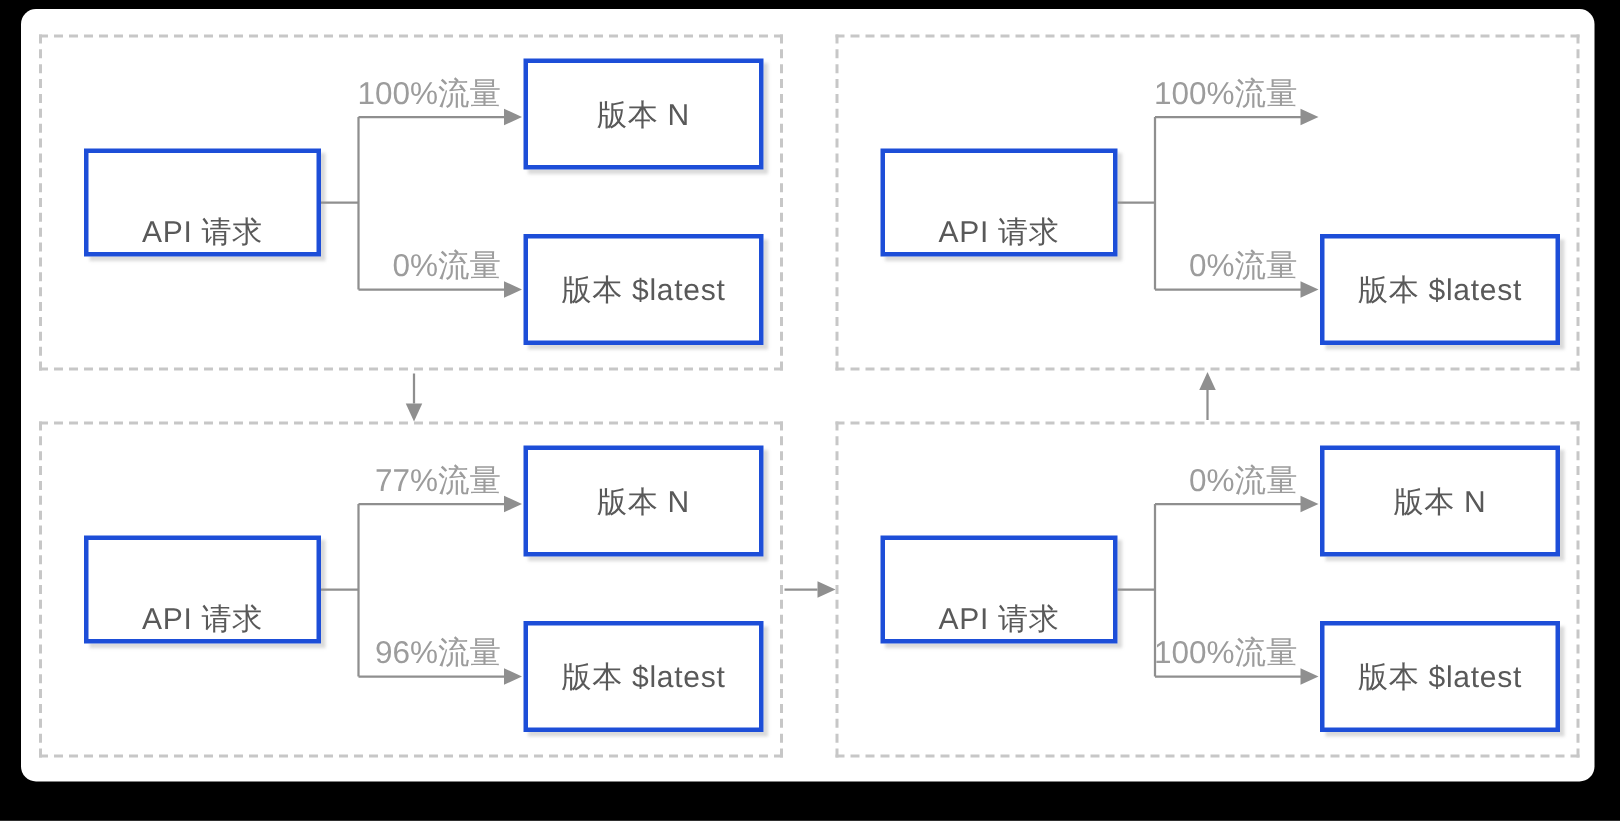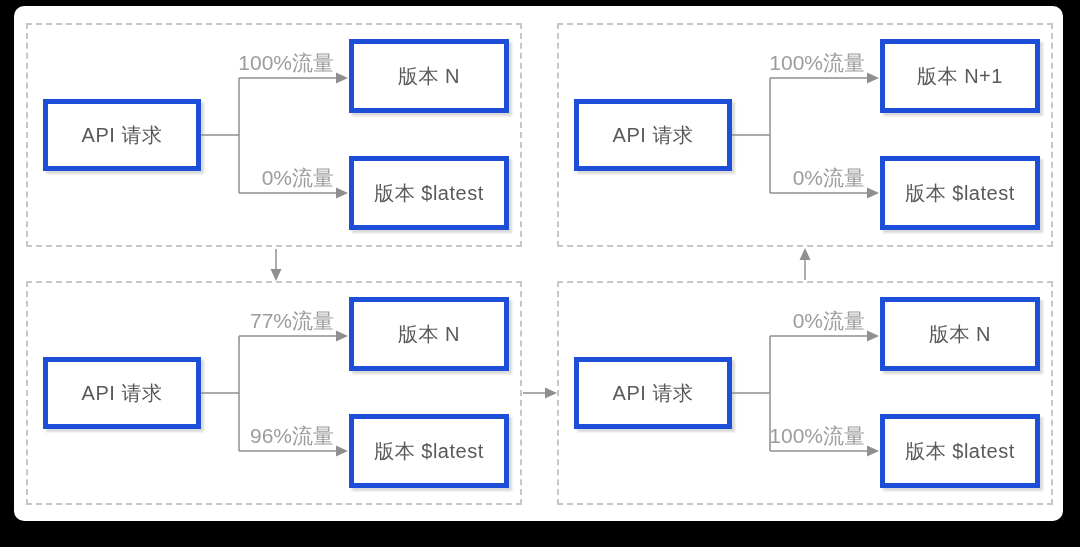--- a/index.html
+++ b/index.html
@@ -35,30 +35,30 @@
   .connectors {
     position: absolute;
     left: 0; top: 0;
     width: 494px; height: 222px;
     pointer-events: none;
   }
 
   .node {
     position: absolute;
     background: #ffffff;
-    border: 5px solid #1d4ed8;
+    border: 3px solid #1d4ed8;
     box-shadow: 3px 3px 2px rgba(150,150,150,0.35);
     display: flex;
     align-items: center;
     justify-content: center;
     color: #595959;
     font-size: 20px;
     letter-spacing: 0.5px;
   }
-  .api-node    { left: 15px;  top: 74px;  width: 158px; height: 72px; }
+  .api-node    { left: 28px;  top: 74px;  width: 158px; height: 72px; align-items: flex-end; }
   .target-node { left: 321px; width: 160px; height: 74px; }
   .v-top       { top: 14px;  }
   .v-bottom    { top: 131px; }
 
   .traffic-label {
     position: absolute;
     left: 205px;
     width: 101px;
     height: 20px;
     line-height: 20px;
@@ -106,23 +106,20 @@
     <svg class="connectors" viewBox="0 0 494 222">
       <path d="M173,110 H211 M211,53 V168 M211,53 H309 M211,168 H309" fill="none" stroke="#8f8f8f" stroke-width="1.5"></path>
       <path d="M320,53 L308,47.5 L308,58.5 Z" fill="#8f8f8f"></path>
       <path d="M320,168 L308,162.5 L308,173.5 Z" fill="#8f8f8f"></path>
     </svg>
     <div class="node api-node">
       <span>API 请求</span>
     </div>
     <div class="traffic-label t-top">100%流量</div>
     <div class="traffic-label t-bottom">0%流量</div>
-    <div class="node target-node v-top">
-      <span>版本 N+1</span>
-    </div>
     <div class="node target-node v-bottom">
       <span>版本 $latest</span>
     </div>
   </div>
 
   <div class="panel pos-bl">
     <svg class="connectors" viewBox="0 0 494 222">
       <path d="M173,110 H211 M211,53 V168 M211,53 H309 M211,168 H309" fill="none" stroke="#8f8f8f" stroke-width="1.5"></path>
       <path d="M320,53 L308,47.5 L308,58.5 Z" fill="#8f8f8f"></path>
       <path d="M320,168 L308,162.5 L308,173.5 Z" fill="#8f8f8f"></path>

